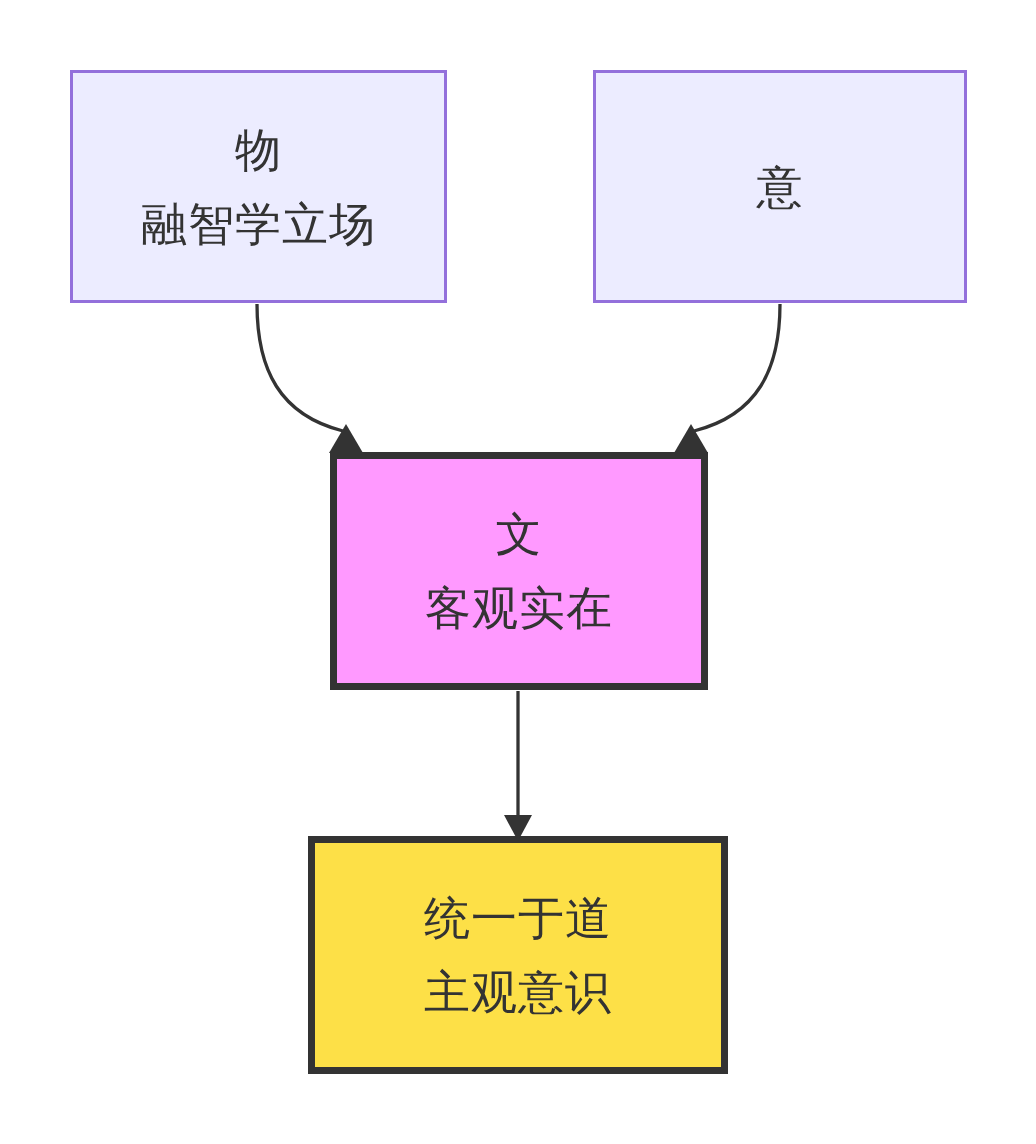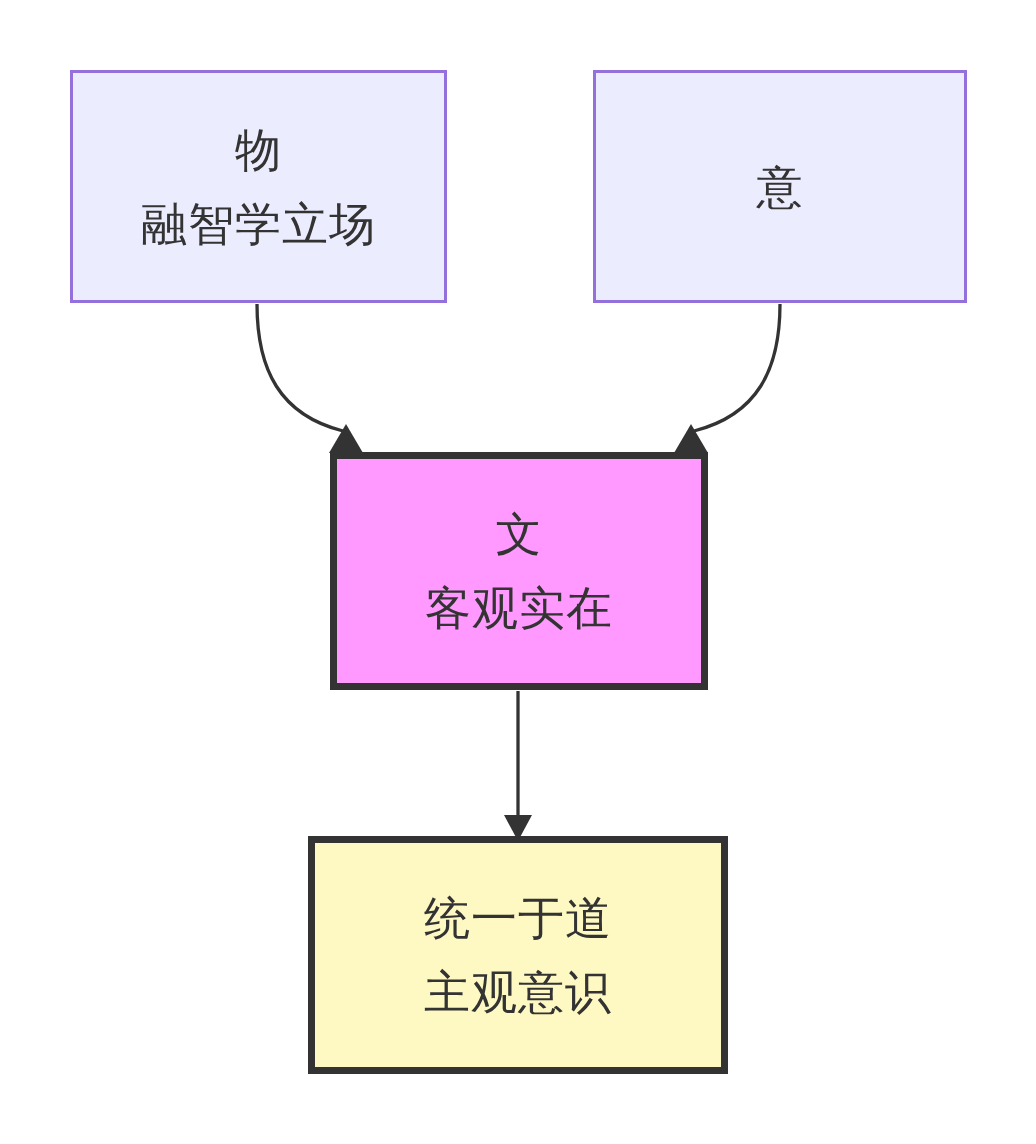--- a/index.html
+++ b/index.html
@@ -75,18 +75,18 @@
 
   <div class="node node-thin node-yi" style="background: rgb(236, 236, 255); border-color: rgb(147, 112, 219);">
     <span class="node-line">意</span>
   </div>
 
   <div class="node node-thick node-wen" style="background: rgb(255, 153, 255); border-color: rgb(51, 51, 51);">
     <span class="node-line">文</span>
     <span class="node-line">客观实在</span>
   </div>
 
-  <div class="node node-thick node-dao" style="background: #fef9c3; border-color: rgb(51, 51, 51);">
+  <div class="node node-thick node-dao" style="background: #fde047; border-color: rgb(51, 51, 51);">
     <span class="node-line">统一于道</span>
     <span class="node-line">主观意识</span>
   </div>
 
 </div>
 
 </body></html>

